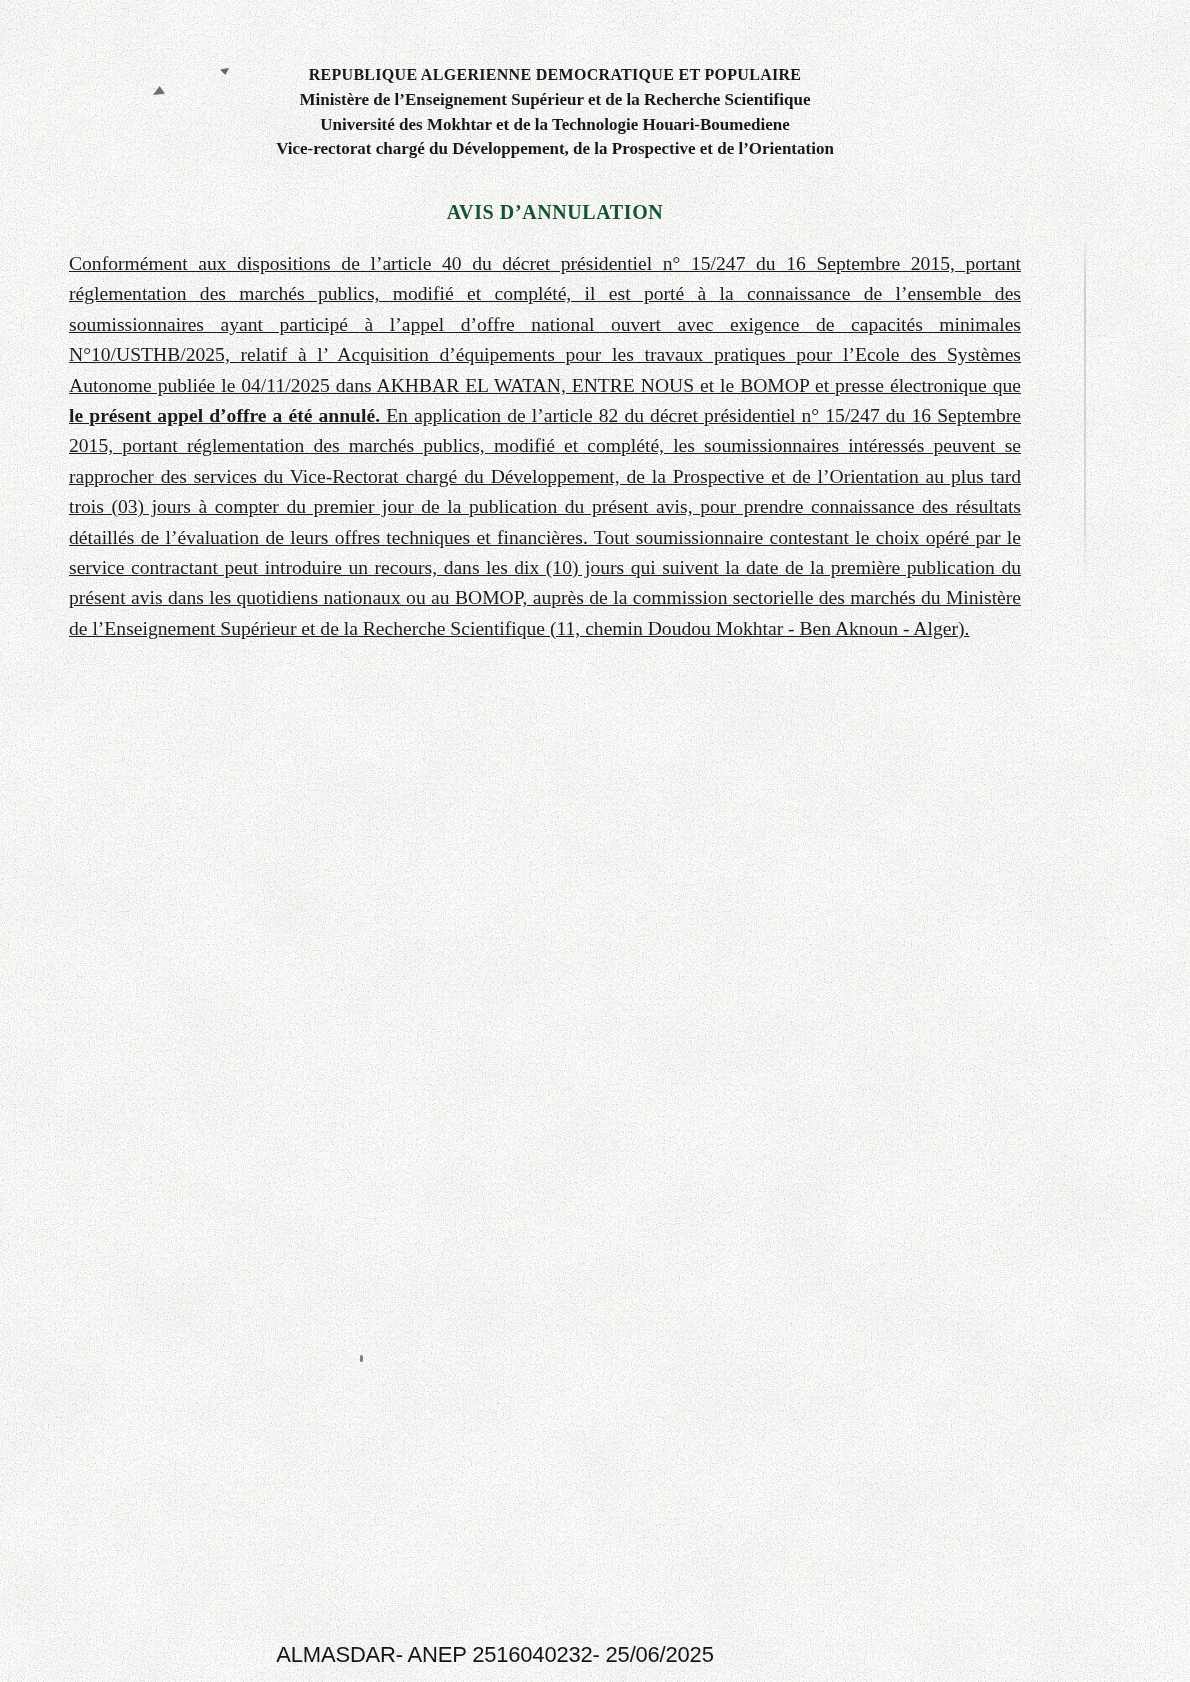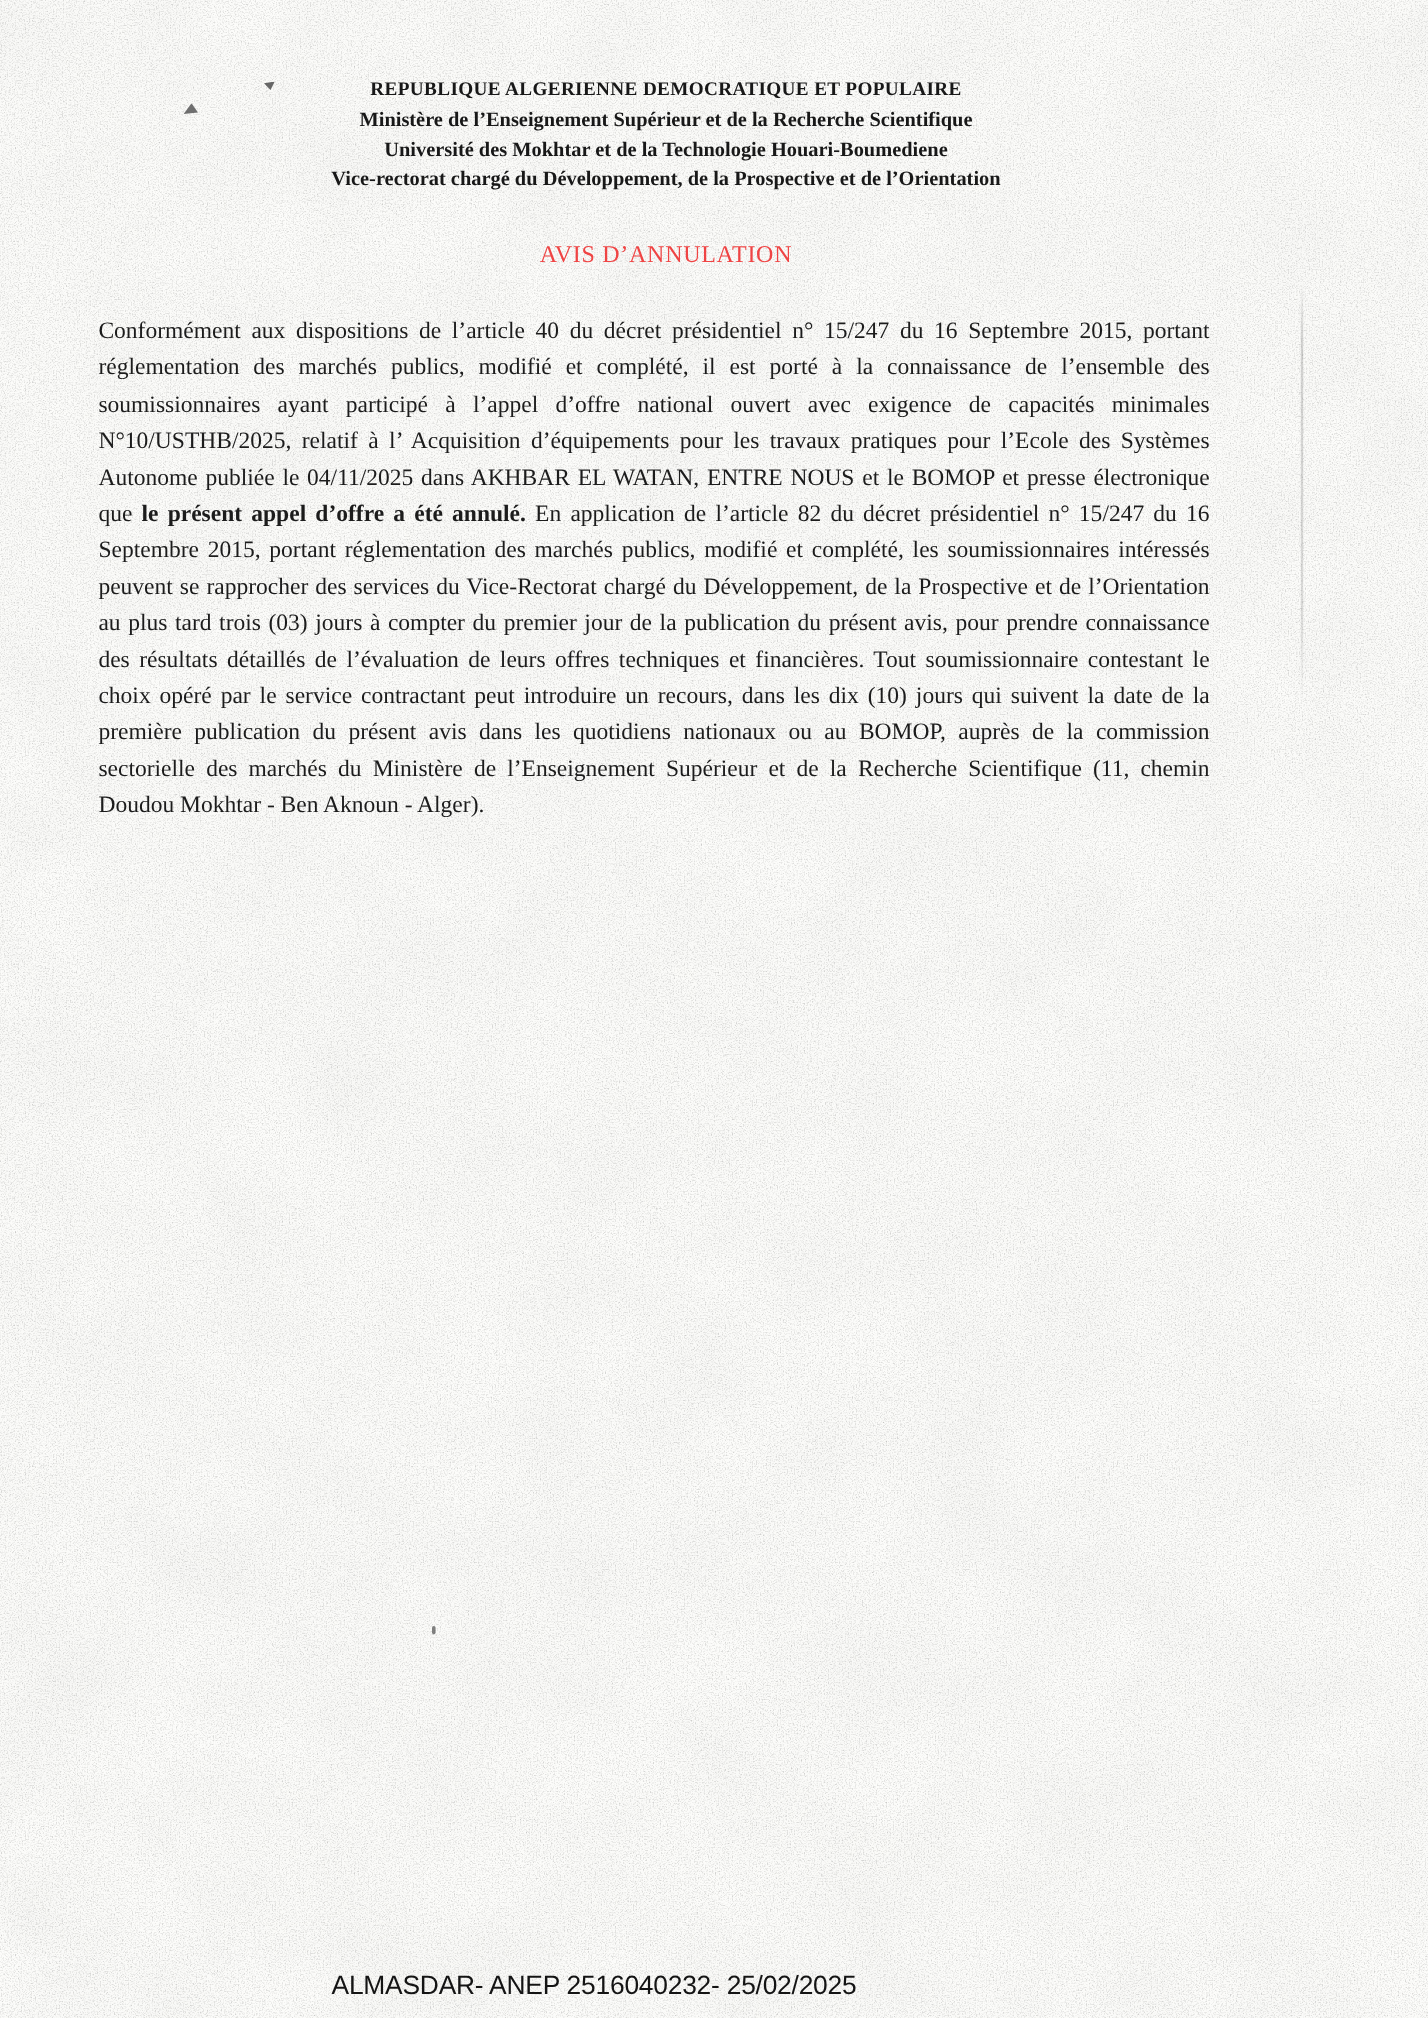--- a/index.html
+++ b/index.html
@@ -41,36 +41,36 @@
   .doc-header .h-line {
     font-size: 17px;
     line-height: 24.5px;
   }
   .doc-title {
     position: absolute;
     top: 201px;
     left: 60px;
     width: 990px;
     text-align: center;
-    font-weight: normal;
+    font-weight: bold;
     font-size: 20px;
     letter-spacing: 0.6px;
-    color: #ef4444;
+    color: #14532d;
   }
   .doc-body {
     position: absolute;
     top: 246px;
     left: 66px;
     width: 958px;
     font-size: 19.6px;
     line-height: 30.4px;
     text-align: justify;
     color: #1c1c1c;
   }
-  .doc-body p { margin: 16px; }
+  .doc-body p { margin: 3px; text-decoration: underline; }
   .doc-body .b { font-weight: bold; }
   .doc-footer {
     position: absolute;
     bottom: 14px;
     left: 0;
     width: 990px;
     text-align: center;
     font-family: "Liberation Sans", sans-serif;
     font-size: 22px;
     letter-spacing: -0.2px;
@@ -145,15 +145,15 @@
     <div class="h-line">Université des Mokhtar et de la Technologie Houari-Boumediene</div>
     <div class="h-line">Vice-rectorat chargé du Développement, de la Prospective et de l’Orientation</div>
   </div>
 
   <div class="doc-title">AVIS D’ANNULATION</div>
 
   <div class="doc-body">
     <p><span>Conformément aux dispositions de l’article 40 du décret présidentiel n° 15/247 du 16 Septembre 2015, portant réglementation des marchés publics, modifié et complété, il est porté à la connaissance de l’ensemble des soumissionnaires ayant participé à l’appel d’offre national ouvert avec exigence de capacités minimales N°10/USTHB/2025, relatif à l’ Acquisition d’équipements pour les travaux pratiques pour l’Ecole des Systèmes Autonome publiée le 04/11/2025 dans AKHBAR EL WATAN, ENTRE NOUS et le BOMOP et presse électronique que </span><span class="b">le présent appel d’offre a été annulé.</span><span> En application de l’article 82 du décret présidentiel n° 15/247 du 16 Septembre 2015, portant réglementation des marchés publics, modifié et complété, les soumissionnaires intéressés peuvent se rapprocher des services du Vice-Rectorat chargé du Développement, de la Prospective et de l’Orientation au plus tard trois (03) jours à compter du premier jour de la publication du présent avis, pour prendre connaissance des résultats détaillés de l’évaluation de leurs offres techniques et financières. Tout soumissionnaire contestant le choix opéré par le service contractant peut introduire un recours, dans les dix (10) jours qui suivent la date de la première publication du présent avis dans les quotidiens nationaux ou au BOMOP, auprès de la commission sectorielle des marchés du Ministère de l’Enseignement Supérieur et de la Recherche Scientifique (11, chemin Doudou Mokhtar - Ben Aknoun - Alger).</span></p>
   </div>
 
-  <div class="doc-footer">ALMASDAR- ANEP 2516040232- 25/02/2025</div>
+  <div class="doc-footer">ALMASDAR- ANEP 2516040232- 25/06/2025</div>
 
 </div>
 
 </body></html>

